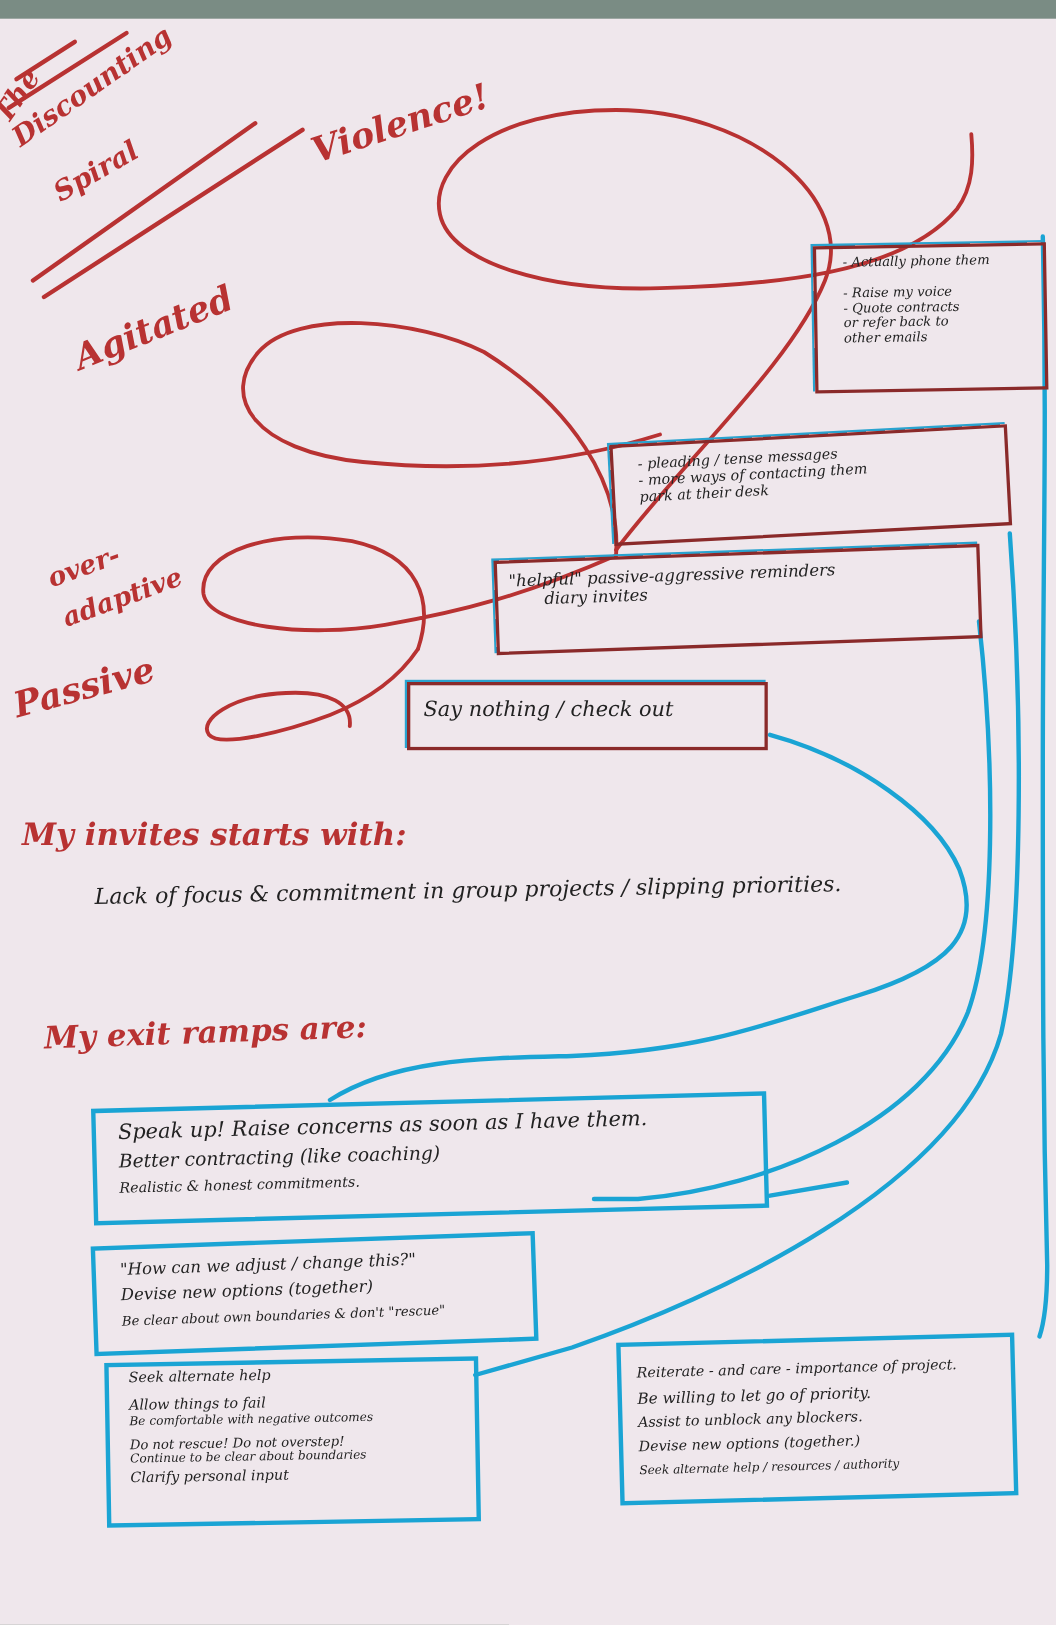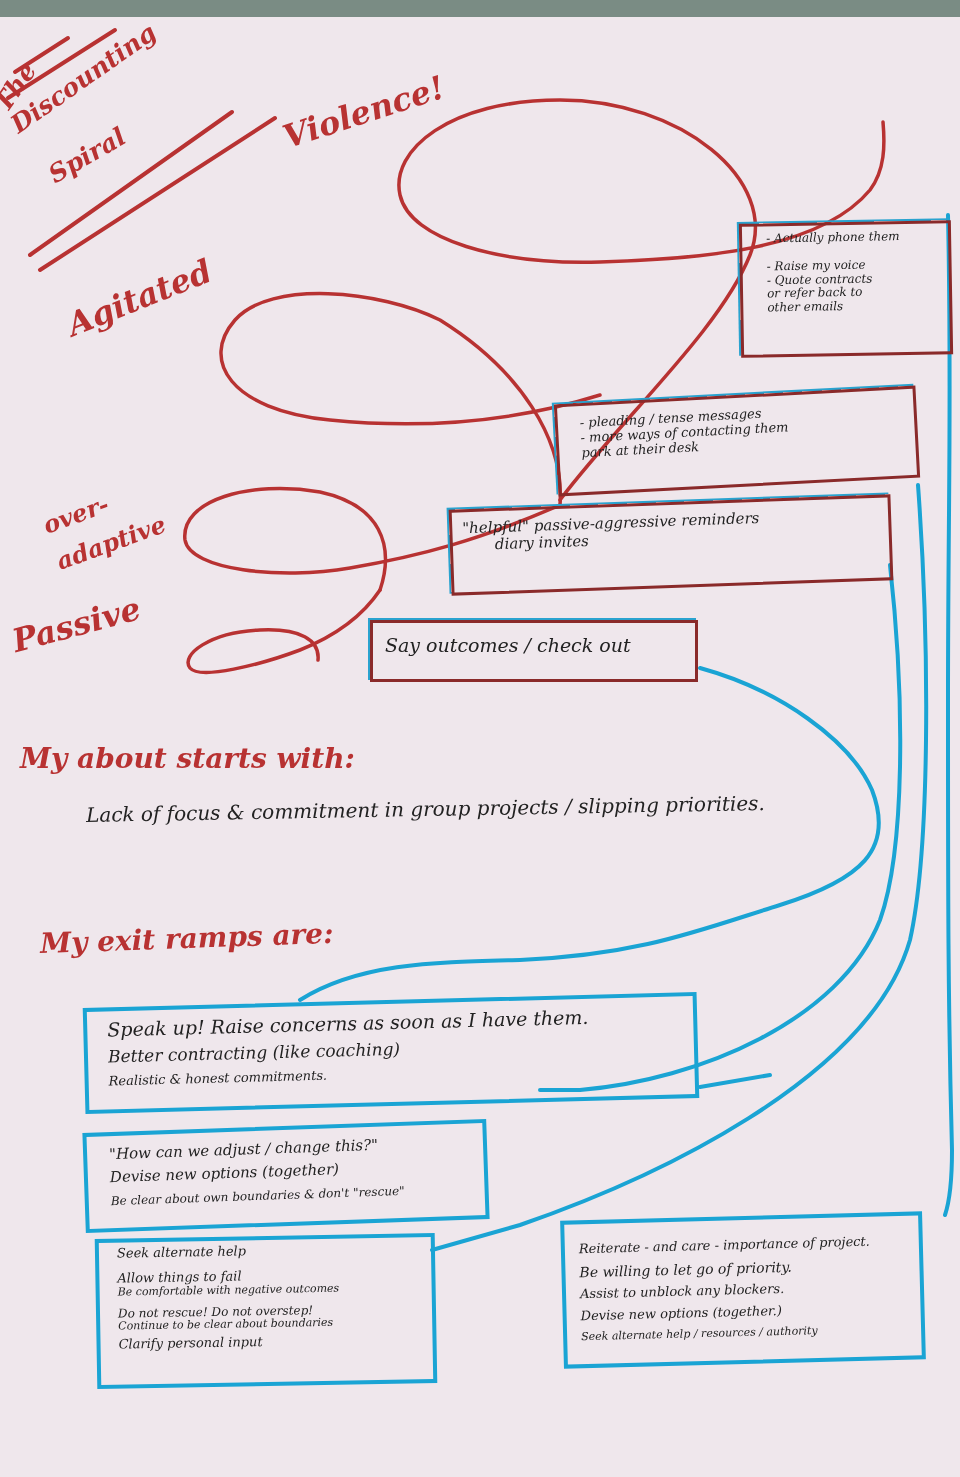--- a/index.html
+++ b/index.html
@@ -77,24 +77,24 @@
   <span class="line">- more ways of contacting them</span>
   <span class="line">  park at their desk</span>
 </div>
 
 <div class="box box-red" style="left:450px; top:502px; width:442px; height:86px; padding:8px 14px 0 10px; font-size:15px; transform: rotate(-2deg);">
   <span class="line">"helpful" passive-aggressive reminders</span>
   <span class="line" style="padding-left:32px;">diary invites</span>
 </div>
 
 <div class="box box-red" style="left:370px; top:620px; width:328px; height:62px; padding:12px 14px 0 12px; font-size:19px;">
-  <span class="line">Say outcomes / check out</span>
+  <span class="line">Say nothing / check out</span>
 </div>
 
-<div class="hand red" style="left:20px; top:742px; font-size:28px;">My about starts with:</div>
+<div class="hand red" style="left:20px; top:742px; font-size:28px;">My invites starts with:</div>
 <div class="hand blk" style="left:86px; top:797px; font-size:20px; transform: rotate(-1deg);">Lack of focus &amp; commitment in group projects / slipping priorities.</div>
 
 <div class="hand red" style="left:40px; top:922px; font-size:28px; transform: rotate(-2deg);">My exit ramps are:</div>
 
 <div class="box box-blue" style="left:84px; top:1000px; width:614px; height:106px; padding:8px 10px 0 20px; transform: rotate(-1.5deg);">
   <span class="line" style="font-size:19px;">Speak up! Raise concerns as soon as I have them.</span>
   <span class="line" style="font-size:17px; margin-top:6px;">Better contracting (like coaching)</span>
   <span class="line" style="font-size:13px; margin-top:8px;">Realistic &amp; honest commitments.</span>
 </div>
 

